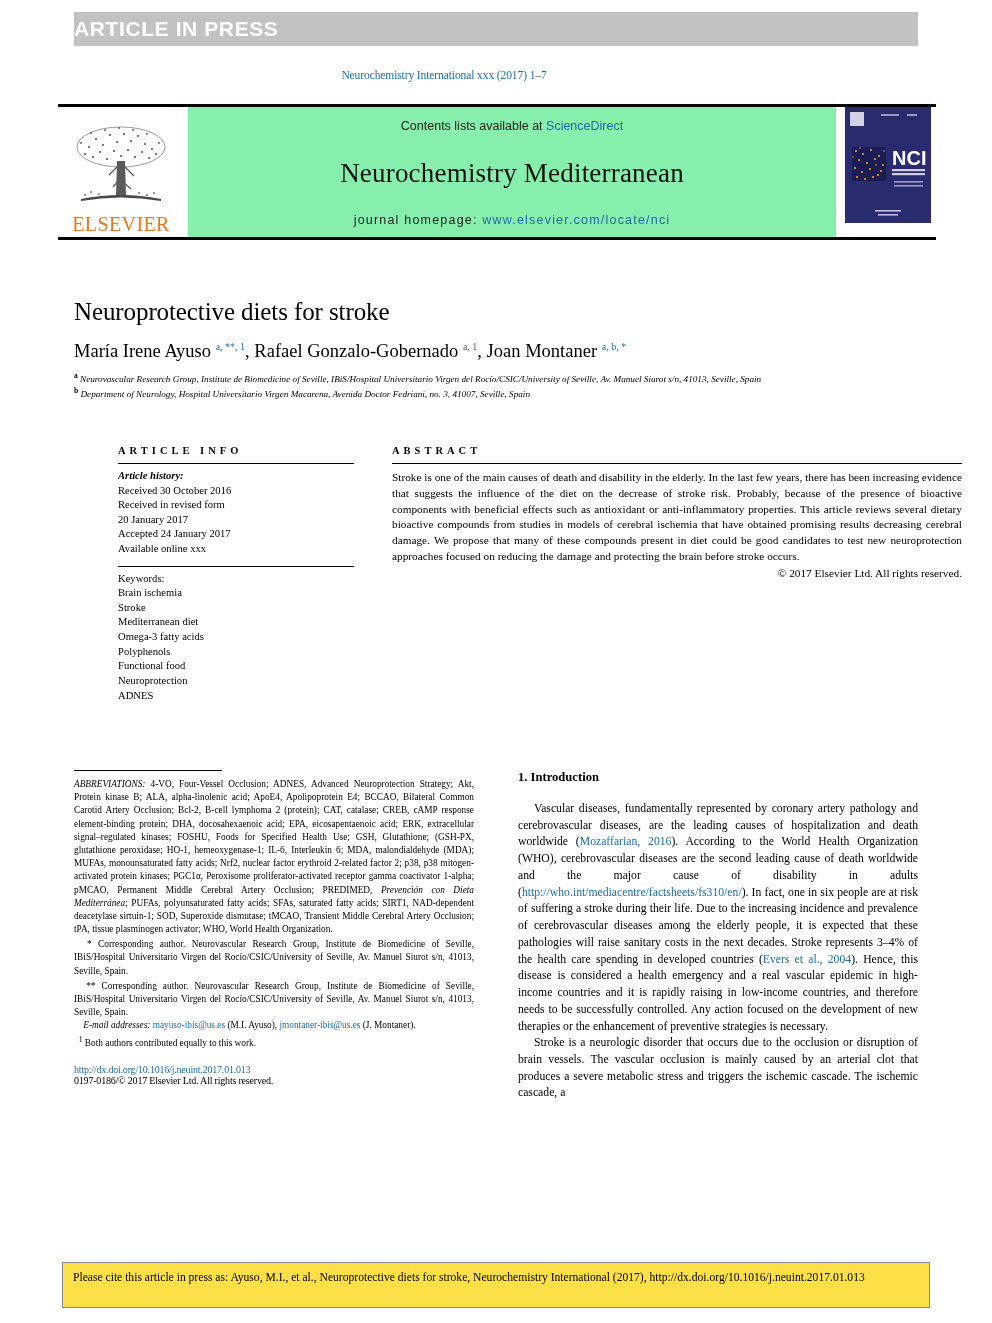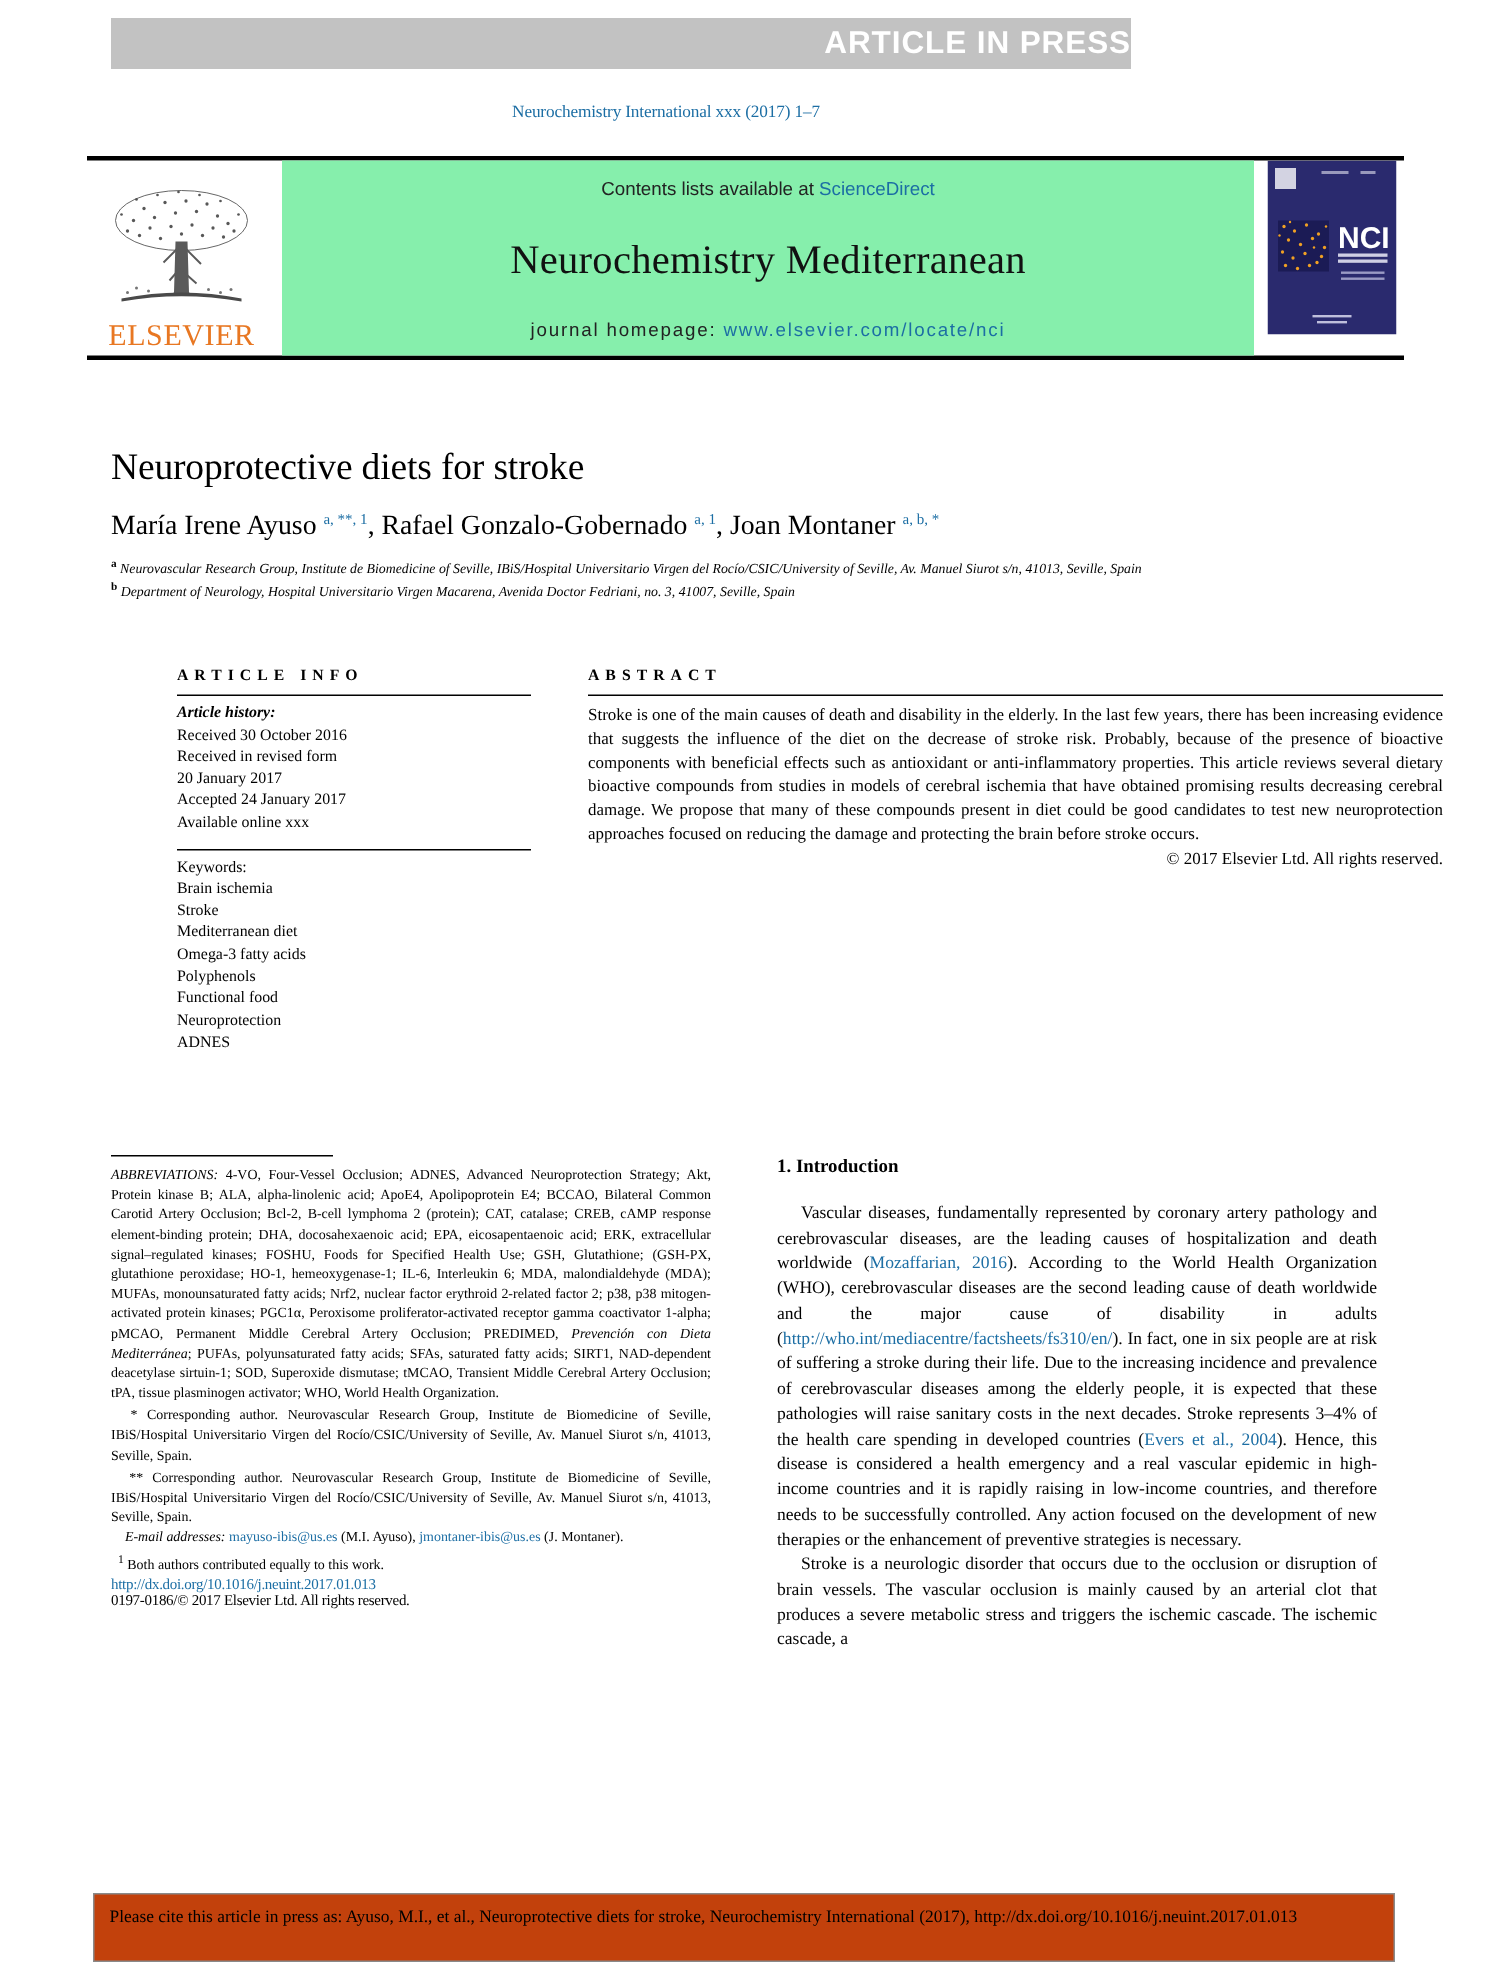--- a/index.html
+++ b/index.html
@@ -20,26 +20,26 @@
     height: 1323px;
     position: relative;
     box-sizing: border-box;
   }
 
   
   .aip-banner {
     position: absolute;
     left: 74px;
     top: 12px;
-    width: 680px;
+    width: 844px;
     height: 34px;
     background: #c2c2c2;
     display: flex;
     align-items: center;
-    justify-content: flex-end;
+    justify-content: flex-start;
   }
   .aip-banner span {
     font-family: "Liberation Sans", sans-serif;
     font-weight: bold;
     font-size: 21px;
     letter-spacing: 0.6px;
     color: #ffffff;
   }
 
   
@@ -227,21 +227,21 @@
     font-size: 9.3px;
     line-height: 1.42;
     text-align: justify;
     margin-top: 2px;
   }
   .emails { font-size: 9.3px; line-height: 1.42; text-align: justify; }
   .emails i { font-style: italic; }
   .emails a, .link { color: #1c6ea4; text-decoration: none; }
   .equal { font-size: 9.3px; line-height: 1.42; margin-top: 1px; }
   .doi-line {
-    margin-top: 0;
+    margin-top: 14px;
     font-size: 10px;
     color: #1c6ea4;
     letter-spacing: -0.2px;
   }
   .issn-line {
     font-size: 10px;
     color: #000;
     letter-spacing: -0.2px;
   }
 
@@ -260,21 +260,21 @@
   .intro-body p + p { margin-top: 0; }
 
   
   .cite-box {
     position: absolute;
     left: 62px;
     top: 1262px;
     width: 868px;
     min-height: 46px;
     border: 1px solid #8a8a8a;
-    background: #c2410c;
+    background: #fde047;
     box-sizing: border-box;
     padding: 7px 10px 8px 10px;
     font-size: 11.6px;
     line-height: 1.35;
     font-family: "Liberation Serif", serif;
   }
 </style>
 </head>
 <body>
 

